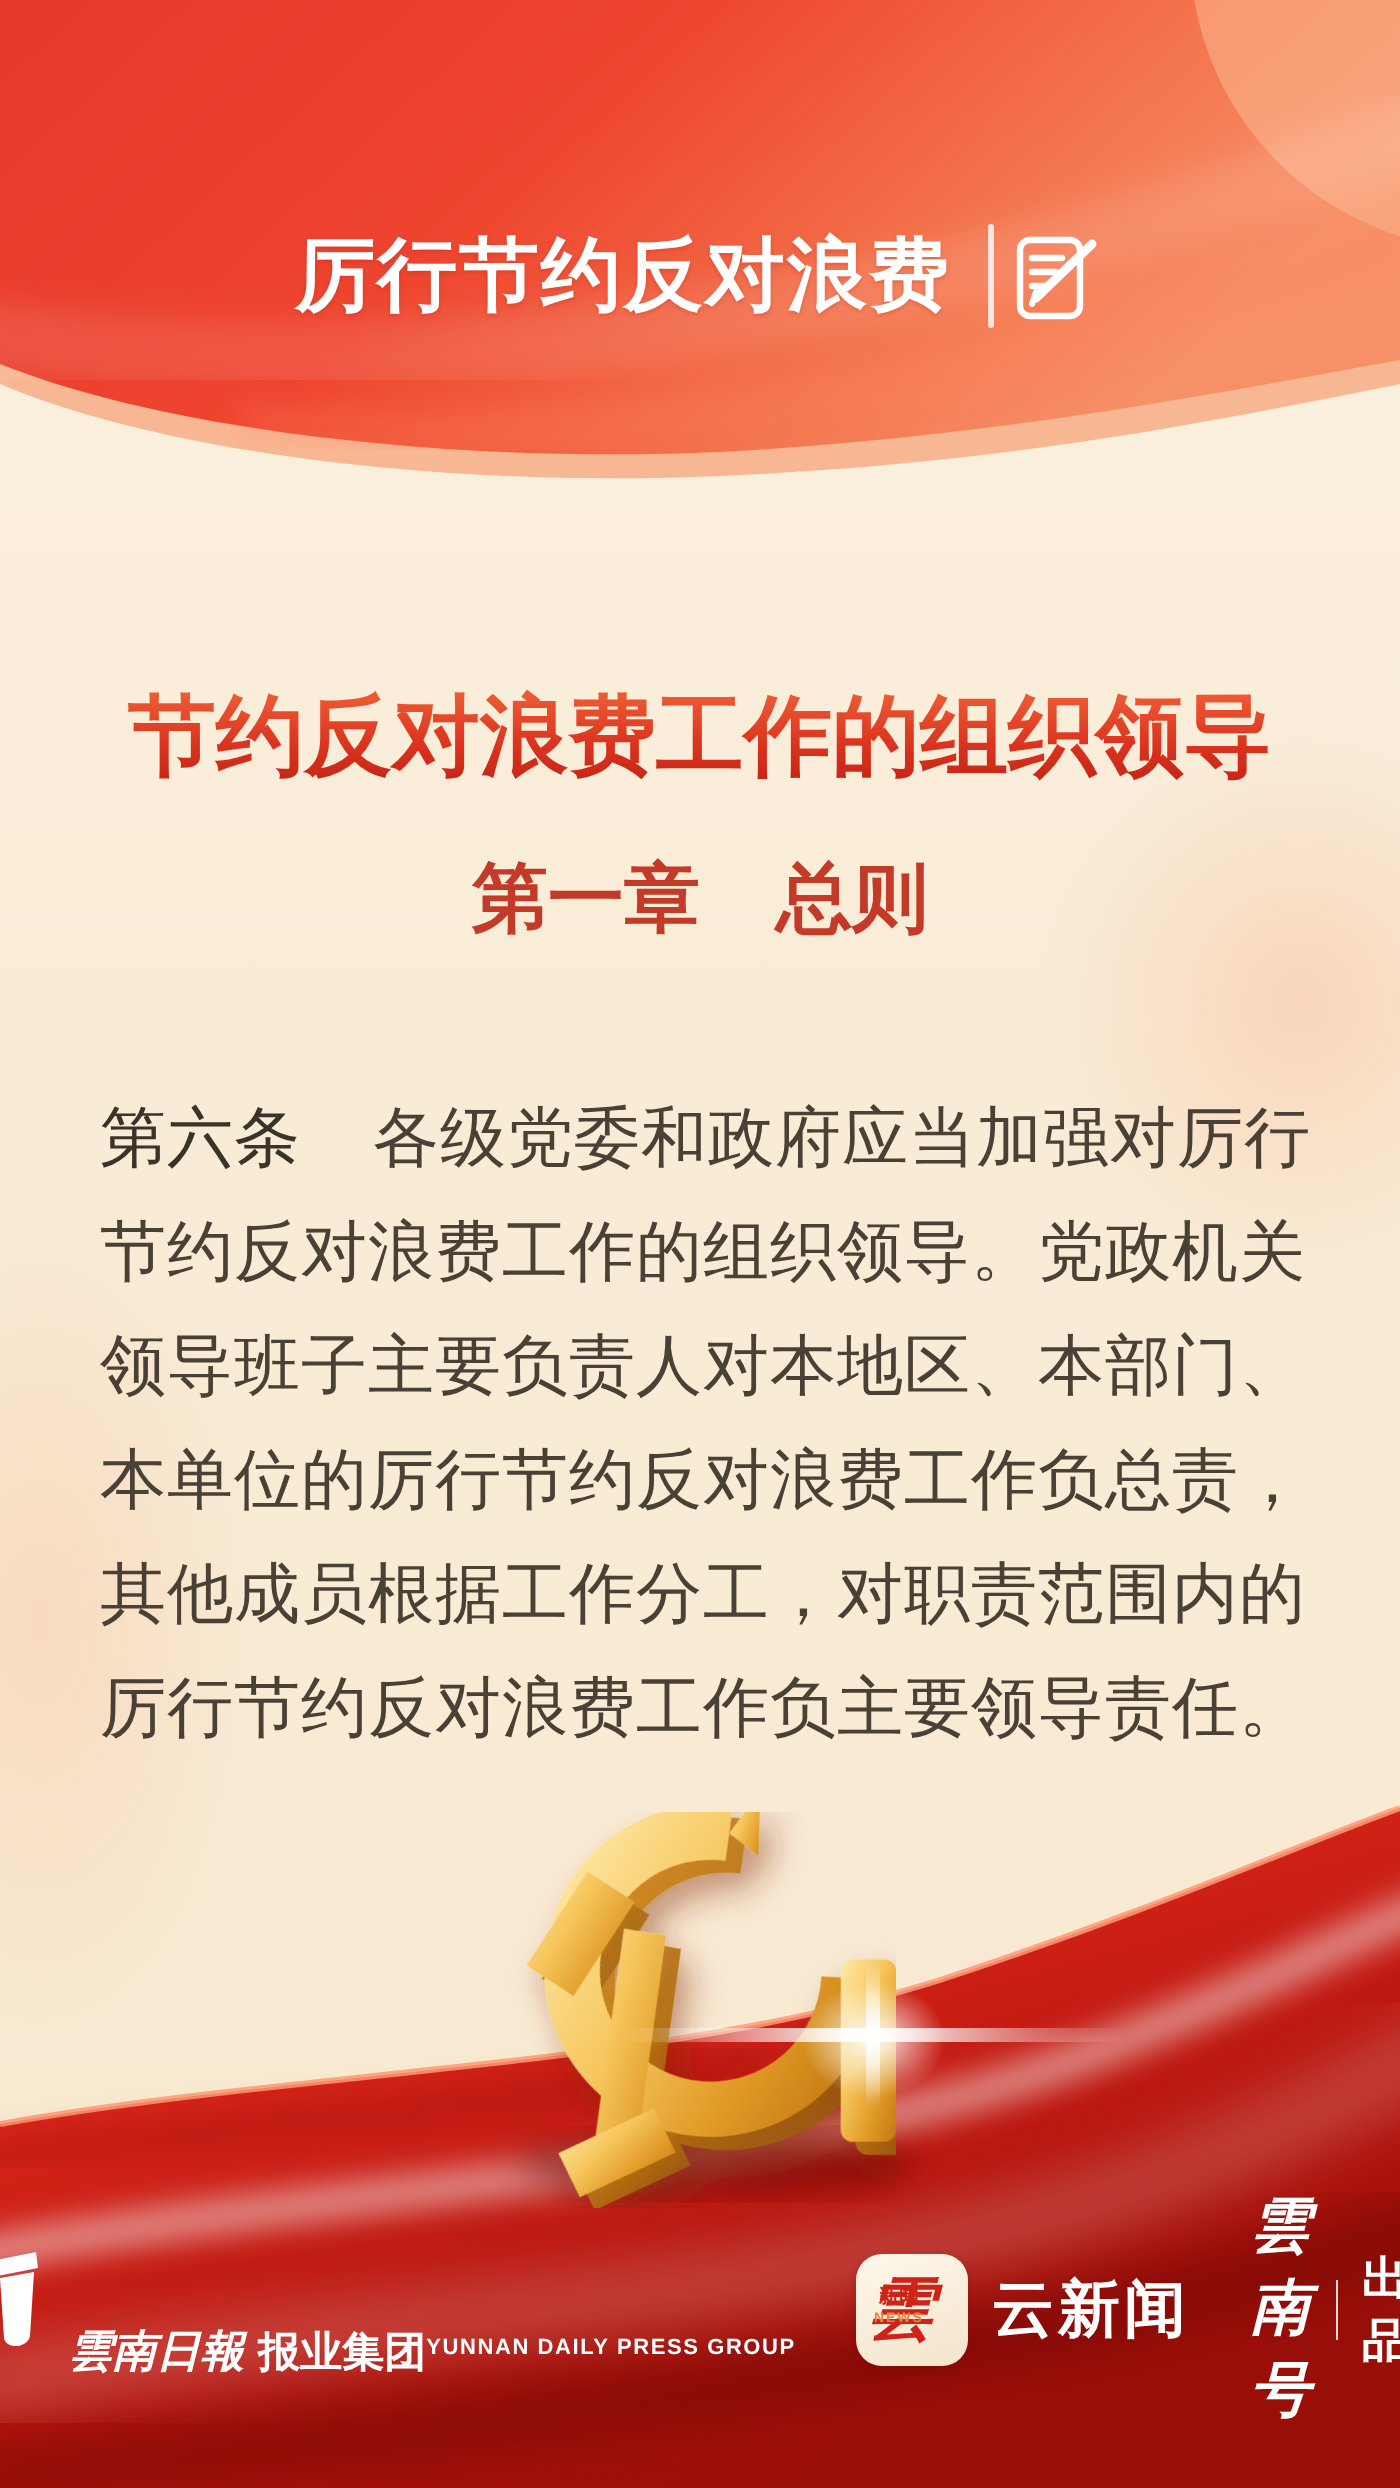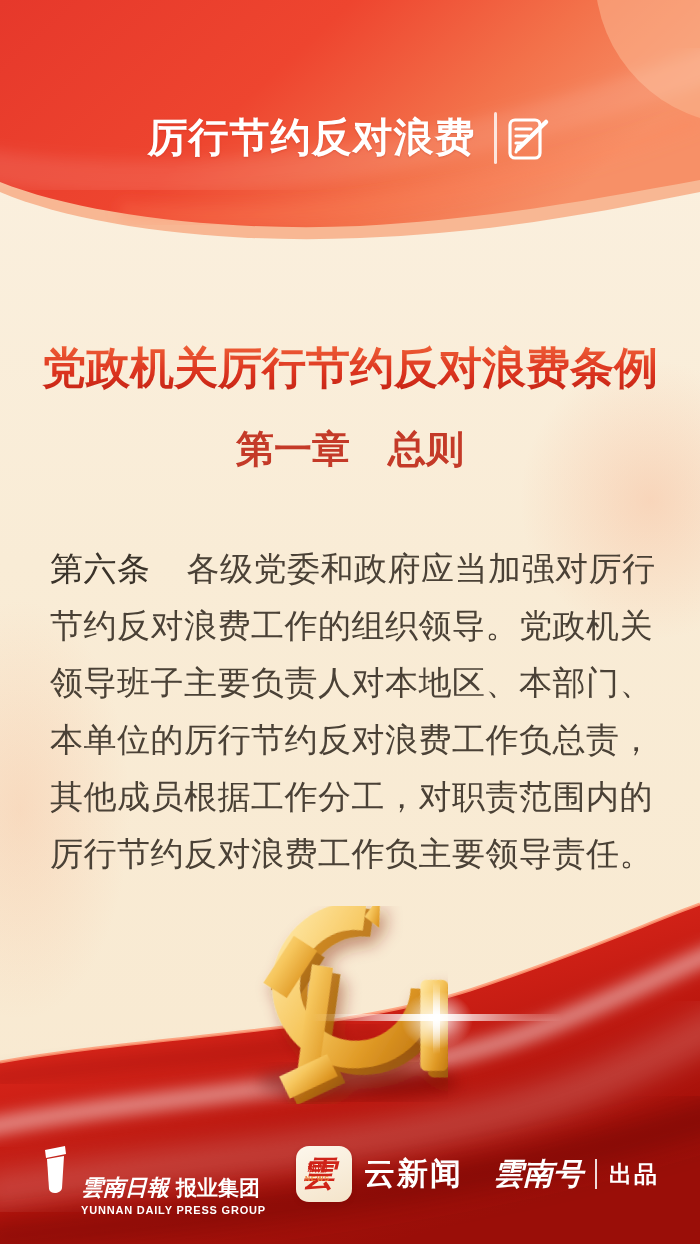--- a/index.html
+++ b/index.html
@@ -52,21 +52,21 @@
       background:radial-gradient(closest-side,rgba(255,255,255,.95),rgba(255,255,255,0) 72%);}
   .flare .beam-h{position:absolute;left:0;top:42px;width:250px;height:7px;
       background:linear-gradient(90deg,rgba(255,255,255,0),#fff 48%,rgba(255,255,255,0));}
   .flare .beam-v{position:absolute;left:121px;top:10px;width:7px;height:72px;
       background:linear-gradient(180deg,rgba(255,255,255,0),#fff 48%,rgba(255,255,255,0));}
 
   
   .footer-row{position:absolute;left:0;bottom:28px;width:700px;display:flex;
       align-items:center;justify-content:center;gap:30px;color:#fff;}
   .fg{display:flex;align-items:center;}
-  .press-text{display:flex;flex-direction:column;margin-left:10px;line-height:1.1;margin-top:43px;}
+  .press-text{display:flex;flex-direction:row;margin-left:10px;line-height:1.1;margin-top:43px;}
   .press-cn{display:flex;align-items:baseline;gap:7px;white-space:nowrap;}
   .calli{font-family:"Liberation Serif","DejaVu Serif",serif;font-style:italic;
          font-weight:700;}
   .press-cn .calli{font-size:22px;}
   .press-cn .suffix{font-size:21px;font-weight:700;}
   .press-en{font-size:11px;letter-spacing:.8px;font-weight:700;margin-top:4px;white-space:nowrap;}
   .app-icon{width:56px;height:56px;border-radius:13px;
       background:linear-gradient(160deg,#fdf7ec,#f4e4ca);
       display:flex;align-items:center;justify-content:center;position:relative;
       box-shadow:0 2px 4px rgba(120,10,5,.35);}
@@ -118,21 +118,21 @@
       <line x1="13" y1="30" x2="21" y2="30"></line>
       <line x1="15" y1="36" x2="43" y2="9" stroke-width="4.5"></line>
       <path d="M13,39 L15,33" stroke-width="3"></path>
     </svg>
   </span>
 </div>
 
 <div class="layer tint-right"></div>
 <div class="layer tint-left"></div>
 
-<h1 class="doc-title">党政机关厉行节约反对浪费条例</h1>
+<h1 class="doc-title">节约反对浪费工作的组织领导</h1>
 <h2 class="doc-chapter">
   <span>第一章</span><span class="gap"></span><span>总则</span>
 </h2>
 
 <div class="article">
   <div class="article-line">
     <span class="lead">第六条</span><span>各级党委和政府应当加强对厉行</span>
   </div>
   <div class="article-line">节约反对浪费工作的组织领导。党政机关</div>
   <div class="article-line">领导班子主要负责人对本地区、本部门、</div>

